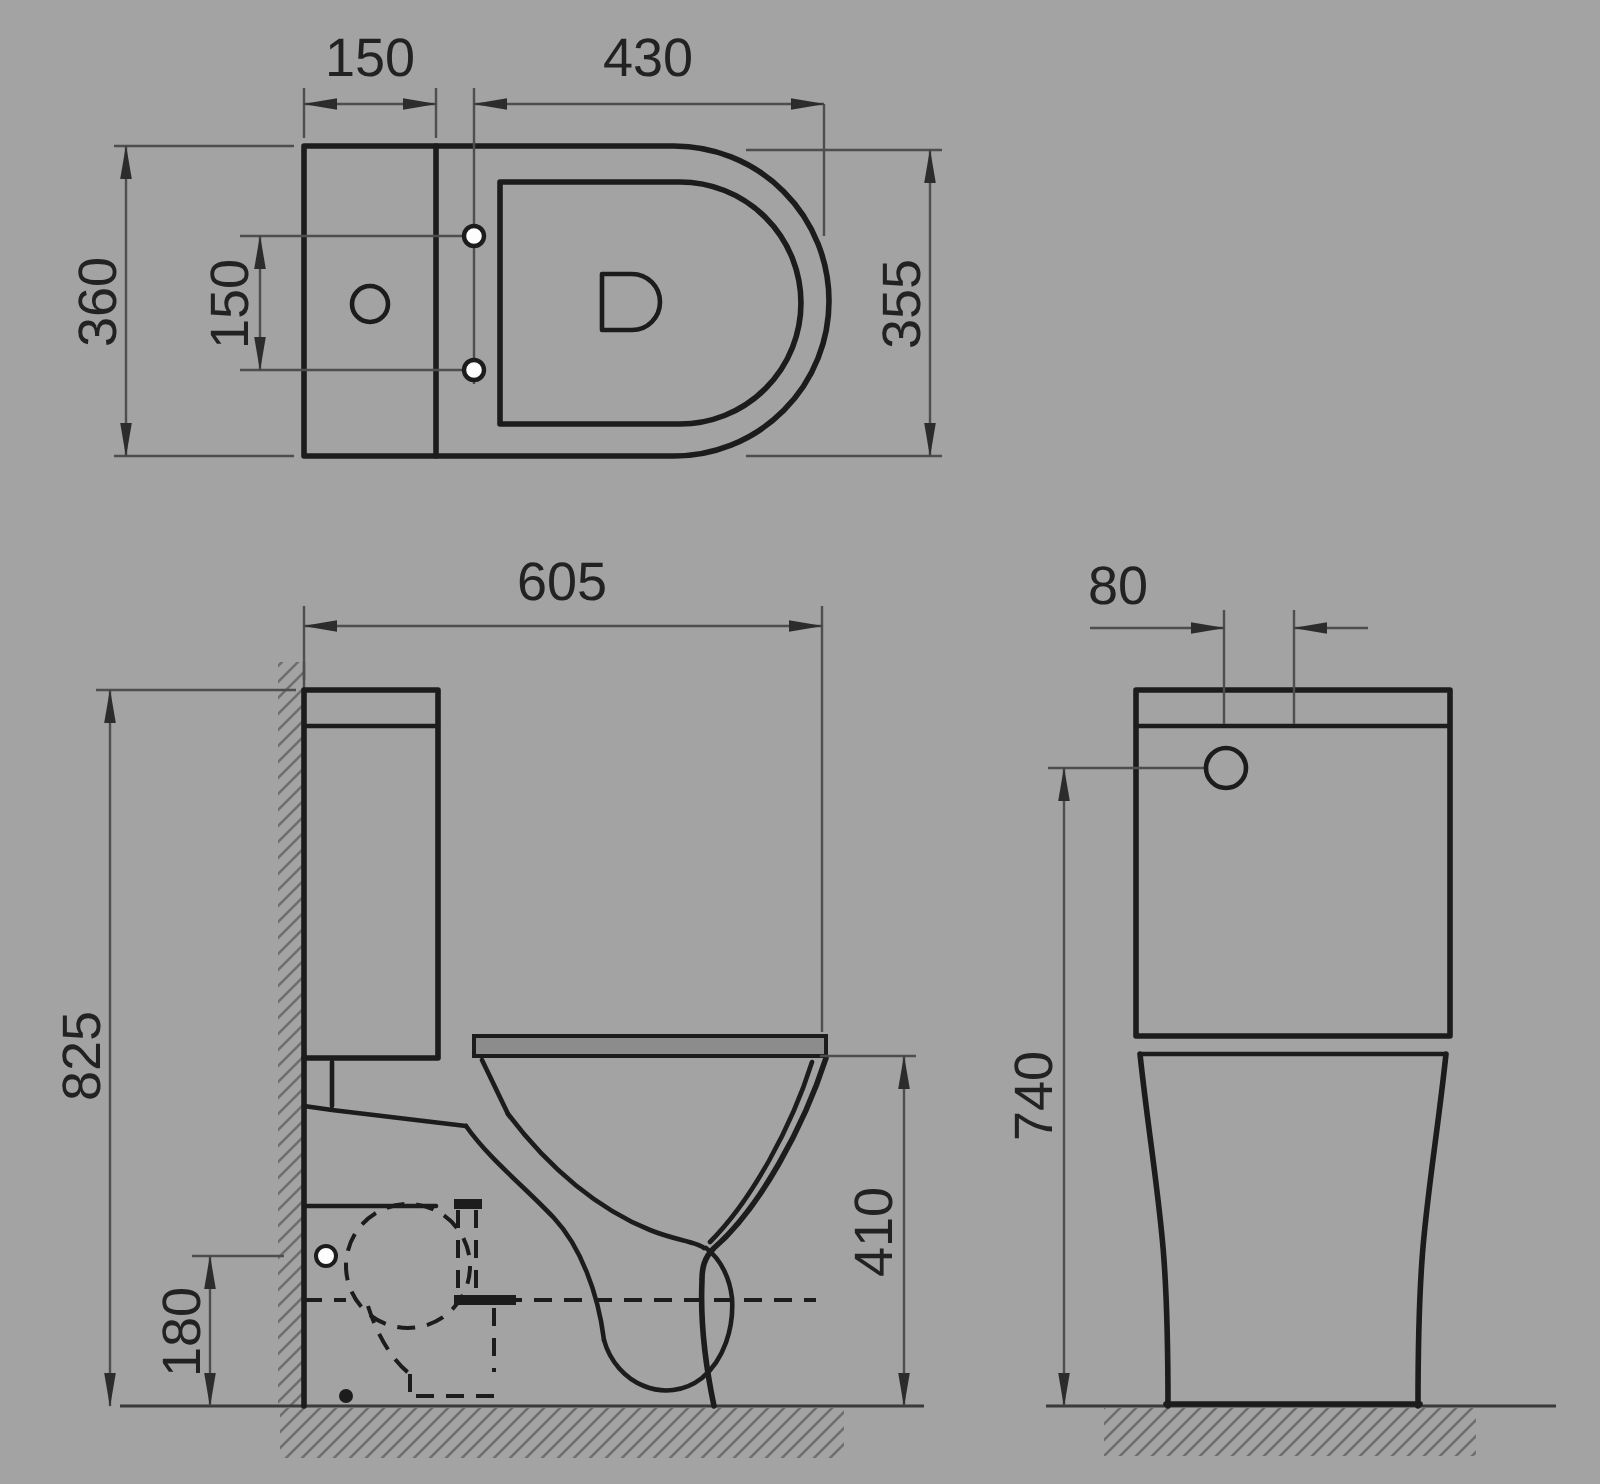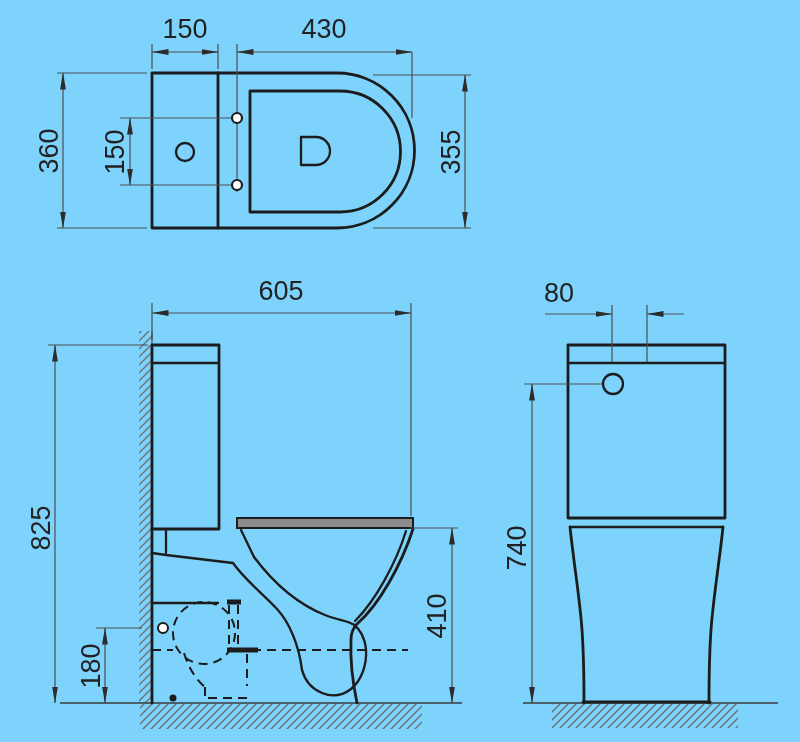--- a/index.html
+++ b/index.html
@@ -1,16 +1,16 @@
 <!DOCTYPE html>
 <html><head>
 <meta charset="utf-8">
 <style>
   html,body{margin:0;padding:0;background:#ffffff;}
-  .sheet{position:relative;width:800px;height:742px;background:#7dd3fc;overflow:hidden;
+  .sheet{position:relative;width:800px;height:742px;background:#a3a3a3;overflow:hidden;
          font-family:"Liberation Sans", sans-serif;}
   svg{position:absolute;left:0;top:0;}
   .ol   {fill:none;stroke:#1c1c1c;stroke-width:2.8;stroke-linejoin:round;stroke-linecap:round;}
   .ol2  {fill:none;stroke:#1c1c1c;stroke-width:2.3;stroke-linejoin:round;stroke-linecap:round;}
   .thk  {fill:none;stroke:#1c1c1c;stroke-width:5;stroke-linecap:butt;}
   .dash {fill:none;stroke:#1c1c1c;stroke-width:2;stroke-dasharray:9 6;stroke-linecap:butt;}
   .dim  {fill:none;stroke:#4e4e4e;stroke-width:1.2;}
   .flr  {fill:none;stroke:#3a3a3a;stroke-width:1.6;}
   .txt  {font:27px "Liberation Sans", sans-serif;fill:#222;text-anchor:middle;}
 </style>

